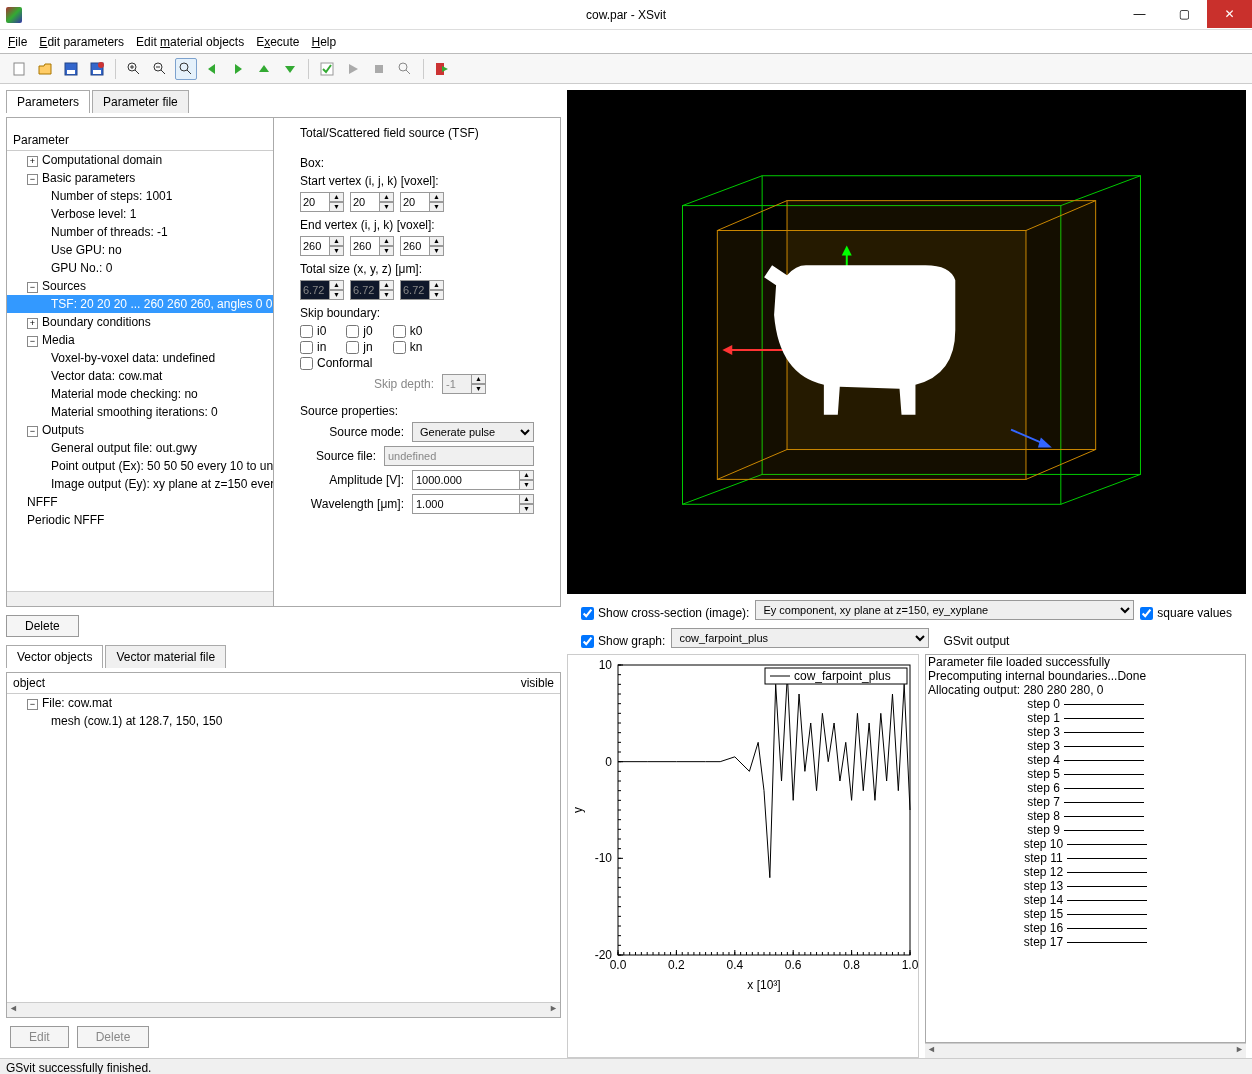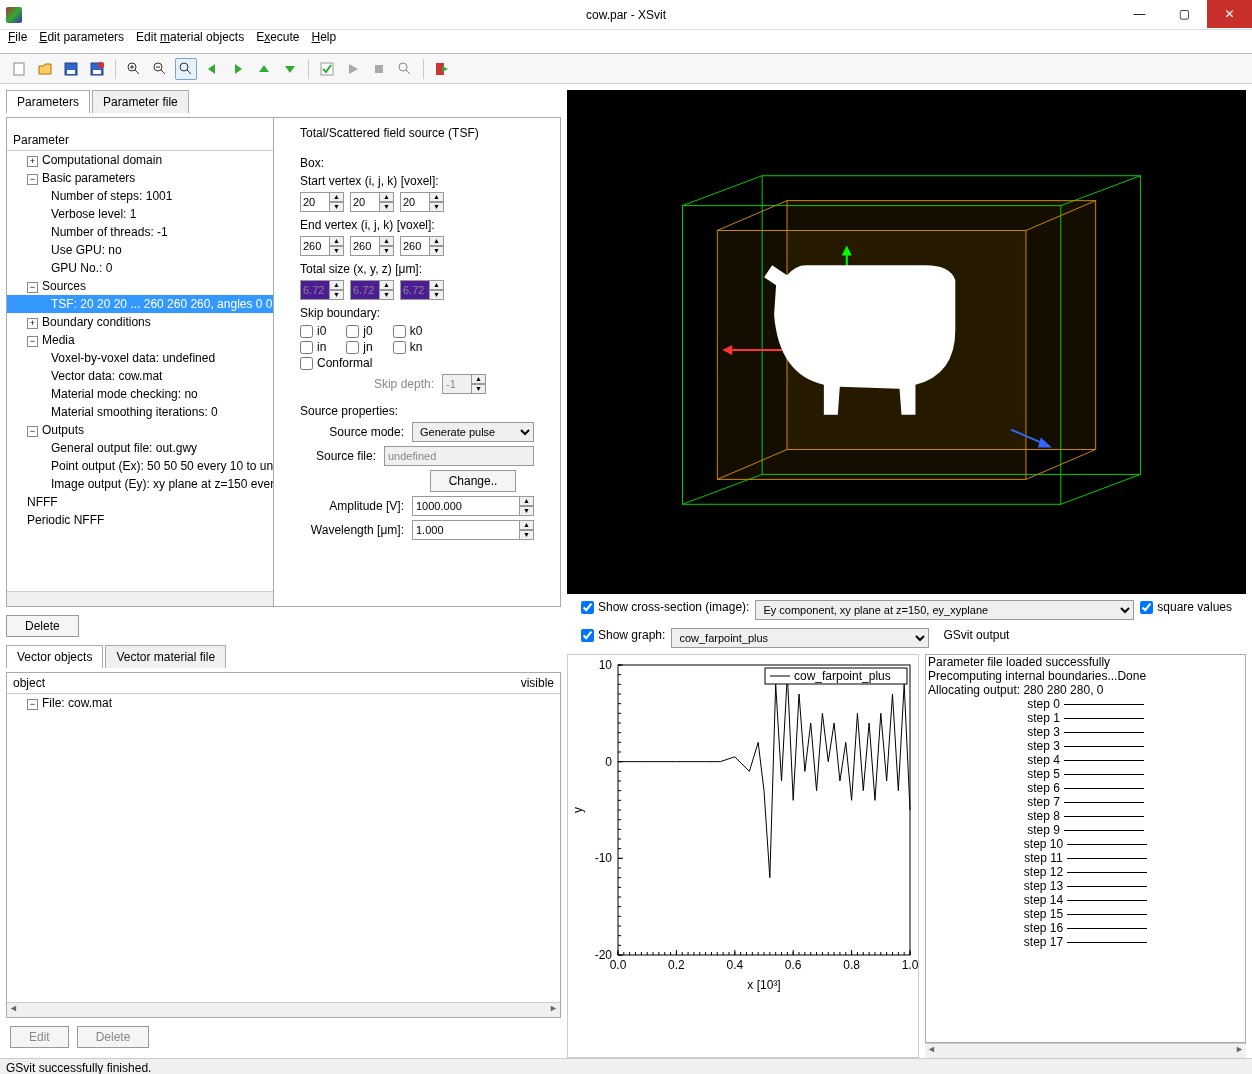--- a/index.html
+++ b/index.html
@@ -3,21 +3,21 @@
 <meta charset="utf-8">
 <style>
 * { box-sizing: border-box; margin: 0; padding: 0; font-family: "Segoe UI", Tahoma, sans-serif; font-size: 12px; }
 body { background: #fff; width: 1252px; height: 1074px; overflow: hidden; display: flex; flex-direction: column; }
 .titlebar { height: 30px; background: #fff; display: flex; align-items: center; border-bottom: 1px solid #ddd; position: relative; }
 .titlebar .app-icon { width: 16px; height: 16px; margin: 0 6px; background: linear-gradient(135deg,#a33,#3a3,#33a); border-radius: 2px; }
 .titlebar .title { position: absolute; left: 50%; transform: translateX(-50%); }
 .titlebar .win-buttons { position: absolute; right: 0; top: 0; display: flex; }
 .win-btn { width: 45px; height: 28px; display: flex; align-items: center; justify-content: center; }
 .win-btn.close { background: #c9302c; color: #fff; }
-.menubar { height: 24px; display: flex; padding: 0 8px; gap: 12px; border-bottom: 1px solid #bbb; }
+.menubar { height: 24px; display: flex; align-items: center; padding: 0 8px; gap: 12px; border-bottom: 1px solid #bbb; }
 .menubar span .ul { text-decoration: underline; }
 .toolbar { height: 30px; display: flex; align-items: center; padding: 0 8px; gap: 4px; border-bottom: 1px solid #ccc; background: #f7f7f7; }
 .tb-btn { width: 22px; height: 22px; display: flex; align-items: center; justify-content: center; border: 1px solid transparent; border-radius: 2px; }
 .tb-btn.active { border: 1px solid #7da2ce; background: #e5f1fb; }
 .tb-sep { width: 1px; height: 20px; background: #ccc; margin: 0 3px; }
 .main { flex: 1; display: flex; }
 .left-col { width: 567px; display: flex; flex-direction: column; padding: 6px; gap: 4px; }
 .tabs { display: flex; }
 .tab { padding: 4px 10px; border: 1px solid #aaa; border-bottom: none; background: #f0f0f0; margin-right: 2px; }
 .tab.active { background: #fff; }
@@ -33,37 +33,37 @@
 .tree-toggle { display: inline-block; width: 11px; height: 11px; border: 1px solid #888; text-align: center; line-height: 9px; font-size: 9px; margin-right: 4px; }
 .prop-panel { flex: 1; border-left: 1px solid #aaa; padding: 8px 26px; overflow-y: auto; position: relative; }
 .prop-title { margin-bottom: 16px; }
 .prop-section { margin-bottom: 10px; }
 .prop-label { margin-bottom: 4px; }
 .spin-row { display: flex; gap: 6px; margin-bottom: 6px; }
 .spin { width: 44px; height: 20px; display: flex; }
 .spin input { width: 30px; border: 1px solid #999; padding: 0 2px; font-size: 11px; }
 .spin .arrows { width: 14px; display: flex; flex-direction: column; }
 .spin .arrows div { height: 10px; border: 1px solid #999; border-left: none; font-size: 7px; line-height: 7px; text-align: center; background: #f0f0f0; }
-.spin.ro input { background: #4c1d95; color: #888; }
+.spin.ro input { background: #0f172a; color: #888; }
 .chk-row { display: flex; gap: 20px; margin: 2px 0; }
 .chk { display: flex; align-items: center; gap: 4px; }
 .chk input { width: 13px; height: 13px; }
 .field-row { display: flex; align-items: center; margin: 4px 0; gap: 8px; }
 .field-row label { width: 104px; text-align: right; }
 .field-row input, .field-row select { flex: 1; border: 1px solid #999; height: 20px; padding: 0 3px; font-size: 11px; }
 .field-row input[disabled] { background: #f0f0f0; color: #888; }
 .btn { border: 1px solid #999; background: #f5f5f5; padding: 3px 18px; }
 .delete-btn-row { padding: 4px 0; }
 .vector-box { border: 1px solid #aaa; flex: 1; display: flex; flex-direction: column; }
 .vec-head { display: flex; padding: 3px 6px; border-bottom: 1px solid #ccc; }
 .vec-body { flex: 1; overflow: auto; }
 .vec-btns { padding: 4px; display: flex; gap: 8px; }
 .right-col { flex: 1; display: flex; flex-direction: column; padding: 6px 6px 0 0; gap: 4px; }
 .viewport { height: 504px; background: #000; position: relative; border: 1px solid #000; }
-.ctrl-row { display: flex; align-items: flex-start; gap: 6px; padding: 2px 14px; }
+.ctrl-row { display: flex; align-items: flex-end; gap: 6px; padding: 2px 14px; }
 .ctrl-row select { border: 1px solid #999; height: 20px; padding: 0 3px; font-size: 11px; }
 .bottom-row { flex: 1; display: flex; gap: 6px; min-height: 0; }
 .graph-area { width: 352px; border: 1px solid #ccc; position: relative; background: #fff; }
 .gsvit-out { flex: 1; display: flex; flex-direction: column; min-height: 0; }
 .gsvit-body { flex: 1; border: 1px solid #aaa; overflow: hidden; font-size: 11px; position: relative; }
 .gsvit-body .line { white-space: nowrap; padding: 0 2px; }
 .gsvit-body .step-line { text-align: center; }
 .gsvit-body .step-line::after { content: ""; display: inline-block; width: 80px; border-bottom: 1px solid #000; vertical-align: middle; margin-left: 4px; }
 .status { height: 16px; border-top: 1px solid #ccc; padding: 2px 6px; background: #f0f0f0; }
 .hscroll { height: 15px; background: #f0f0f0; border-top: 1px solid #ccc; position: relative; }
@@ -347,24 +347,20 @@
           <div class="prop-label">Source properties:</div>
           <div class="field-row">
             <label>Source mode:</label>
             <select><option>Generate pulse</option></select>
           </div>
           <div class="field-row">
             <label>Source file:</label>
             <input disabled="" value="undefined" style="">
           </div>
           <div class="field-row">
-              <label></label>
-              <button class="btn" style="flex:none;margin:0 auto">Change..</button>
-            </div>
-          <div class="field-row">
             <label>Amplitude [V]:</label>
             <div class="spin" style="flex:1">
                 <input style="width: 100%;" value="1000.000">
                 <div class="arrows">
                   <div>▲</div>
                   <div>▼</div>
                 </div>
               </div>
           </div>
           <div class="field-row">
@@ -387,20 +383,21 @@
       <div class="tab active">Vector objects</div>
       <div class="tab">Vector material file</div>
     </div>
     <div class="vector-box">
       <div class="vec-head">
         <span style="flex:1">object</span>
         <span>visible</span>
       </div>
       <div class="vec-body">
         <div class="tree-item lv1"><span class="tree-toggle">−</span><span>File: cow.mat</span></div>
+        <div class="tree-item lv2">mesh (cow.1) at 128.7, 150, 150</div>
       </div>
       <div class="hscroll"></div>
     </div>
     <div class="vec-btns">
       <button class="btn" style="color:#888">Edit</button>
       <button class="btn" style="color:#888">Delete</button>
     </div>
   </div>
 
   <div class="right-col">

